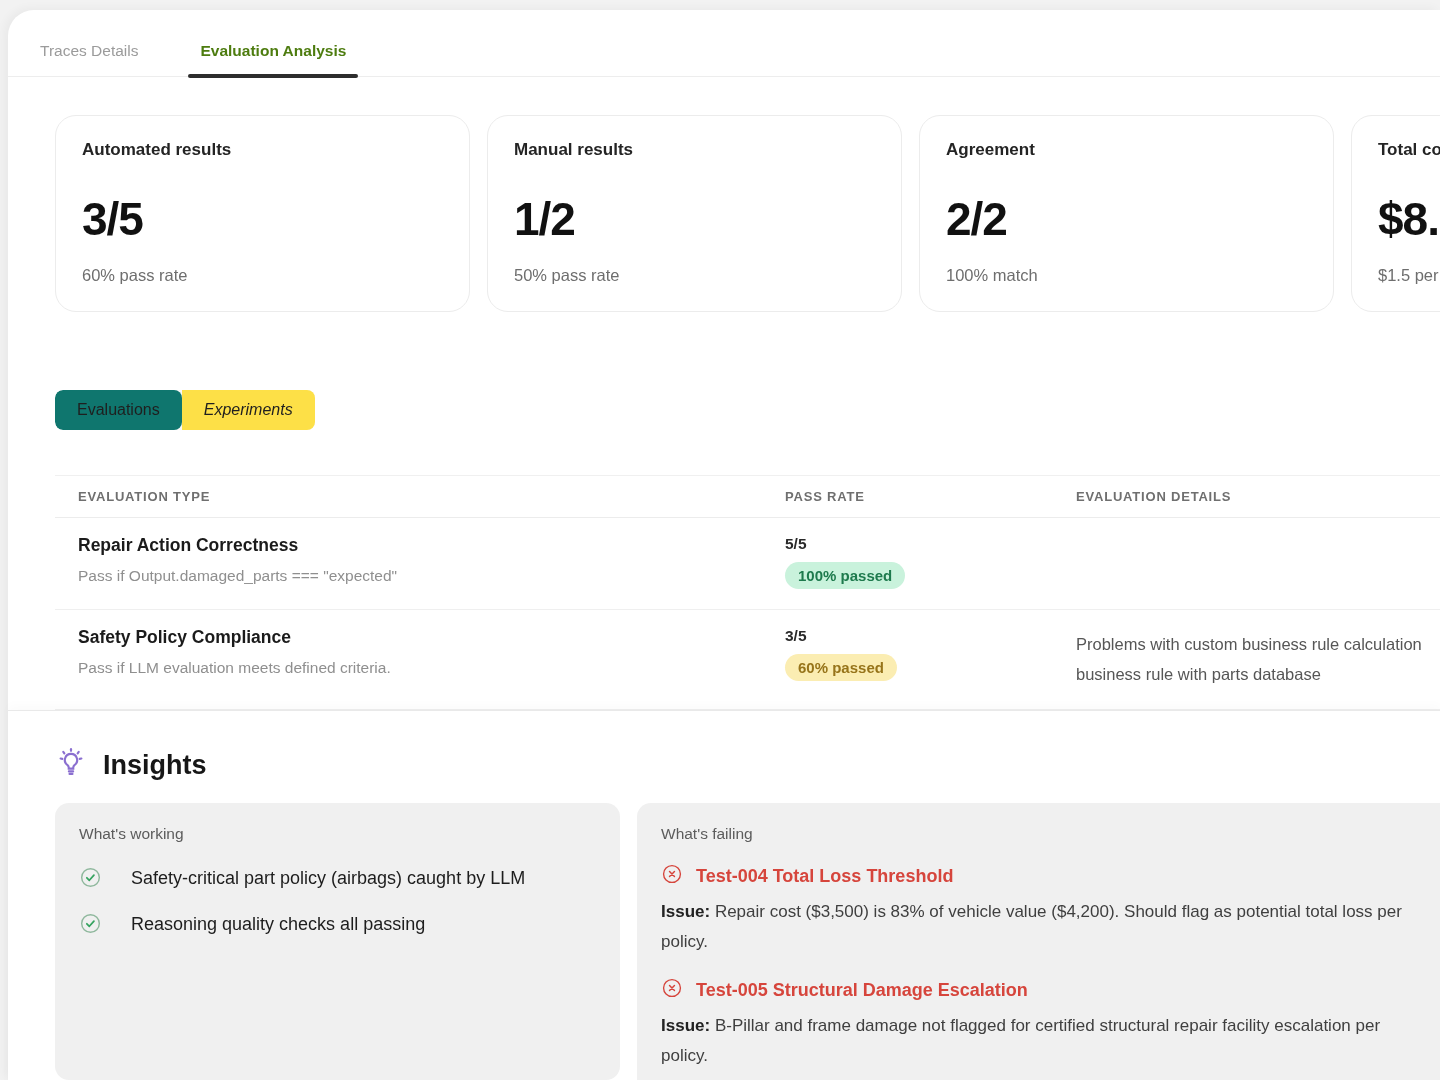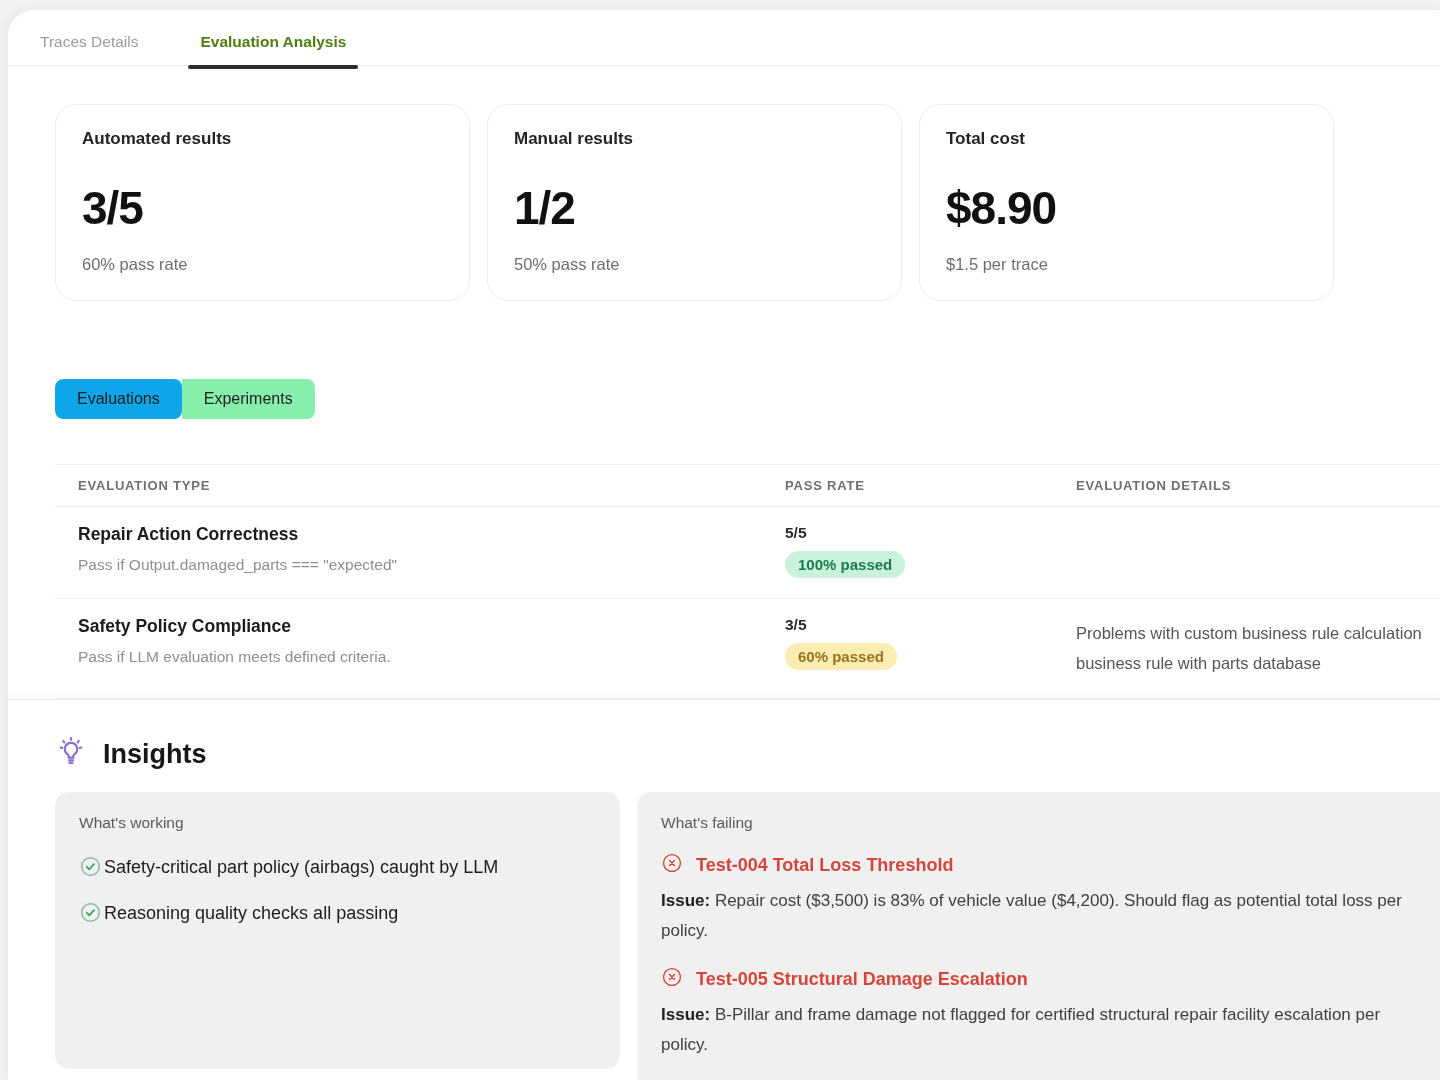--- a/index.html
+++ b/index.html
@@ -10,22 +10,22 @@
     color: #1d1d1d;
   }
   .page {
     position: absolute; left: 8px; top: 10px; width: 1432px; height: 1070px;
     background: #ffffff;
     border-top-left-radius: 26px;
     box-shadow: -4px -2px 10px rgba(0,0,0,0.04);
   }
   
   .tabbar {
-    display: flex; align-items: center; gap: 62px;
-    padding: 24px 0 0 32px; height: 56px;
+    display: flex; align-items: flex-end; gap: 62px;
+    padding: 24px 0 0 32px; height: 67px;
     border-bottom: 1px solid #ededed;
   }
   .tab { font-size: 15.5px; padding-bottom: 16px; position: relative; cursor: pointer; }
   .tab.inactive { color: #9b9b9b; }
   .tab.active { color: #4d7c0f; font-weight: 700; }
   .tab.active::after {
     content: ""; position: absolute; left: -12px; right: -12px; bottom: -2px;
     height: 4px; background: #2d2d2d; border-radius: 3px;
   }
   
@@ -37,22 +37,22 @@
   }
   .stat-label { font-size: 17px; font-weight: 600; color: #242424; margin-bottom: 32px; white-space: nowrap; }
   .stat-value { font-size: 46px; font-weight: 600; color: #111; letter-spacing: -1px; margin-bottom: 20px; white-space: nowrap; }
   .stat-sub { font-size: 16.5px; color: #6e6e6e; white-space: nowrap; }
   
   .segmented {
     display: inline-flex; margin: 78px 0 0 47px;
     background: #f8f8f8; border-radius: 8px; overflow: hidden;
   }
   .segment { font-size: 16px; padding: 11px 22px; cursor: pointer; color: #1f1f1f; }
-  .segment.active { background: #0ea5e9; border-radius: 8px; font-weight: 500; }
-  .segment.inactive { background: #86efac; }
+  .segment.active { background: #0f766e; border-radius: 8px; font-weight: 500; }
+  .segment.inactive { background: #fde047; font-style: italic; }
   
   .eval-table { margin: 45px 0 0 47px; width: 1700px; }
   .t-head, .t-row { display: grid; grid-template-columns: 707px 291px 702px; }
   .t-head {
     border-top: 1px solid #f0f0f0; border-bottom: 1px solid #ececec;
     padding: 13px 0 13px 0;
   }
   .t-head > div {
     font-size: 13px; letter-spacing: 0.8px; color: #6f6f6f; font-weight: 600;
     padding-left: 23px;
@@ -76,21 +76,21 @@
     box-shadow: 0 -5px 10px rgba(0,0,0,0.02);
     padding: 36px 0 0 47px;
   }
   .insights-header { display: flex; align-items: center; gap: 16px; margin-bottom: 20px; }
   .insights-title { font-size: 27px; font-weight: 700; color: #171717; }
   .insight-cards { display: flex; gap: 17px; align-items: flex-start; }
   .insight-card { background: #f0f0f0; border-radius: 14px; padding: 22px 24px; }
   .card-working { flex: 0 0 565px; height: 277px; }
   .card-failing { flex: 0 0 1000px; height: 330px; }
   .insight-label { font-size: 15.5px; color: #5c5c5c; margin-bottom: 20px; }
-  .working-item { display: flex; gap: 2px; margin-bottom: 16px; }
+  .working-item { display: flex; gap: 29px; margin-bottom: 16px; }
   .working-item .txt { font-size: 18px; color: #1d1d1d; line-height: 30px; max-width: 440px; }
   .icon-wrap { flex: 0 0 auto; padding-top: 3px; }
   .fail-item { margin-bottom: 20px; }
   .fail-heading { display: flex; align-items: center; gap: 13px; margin-bottom: 8px; }
   .fail-title { font-size: 18px; font-weight: 700; color: #d6453c; }
   .issue-line1 { font-size: 17px; color: #3f3f3f; line-height: 30px; white-space: nowrap; }
   .issue-line1 b { color: #222; }
   .issue-line2 { font-size: 17px; color: #3f3f3f; line-height: 30px; }
 </style>
 </head>
@@ -108,20 +108,25 @@
   <div class="stats">
     <div class="stat-card">
       <div class="stat-label">Automated results</div>
       <div class="stat-value">3/5</div>
       <div class="stat-sub">60% pass rate</div>
     </div>
     <div class="stat-card">
       <div class="stat-label">Manual results</div>
       <div class="stat-value">1/2</div>
       <div class="stat-sub">50% pass rate</div>
+    </div>
+    <div class="stat-card">
+      <div class="stat-label">Agreement</div>
+      <div class="stat-value">2/2</div>
+      <div class="stat-sub">100% match</div>
     </div>
     <div class="stat-card">
       <div class="stat-label">Total cost</div>
       <div class="stat-value">$8.90</div>
       <div class="stat-sub">$1.5 per trace</div>
     </div>
   </div>
 
   
   <div class="segmented">

